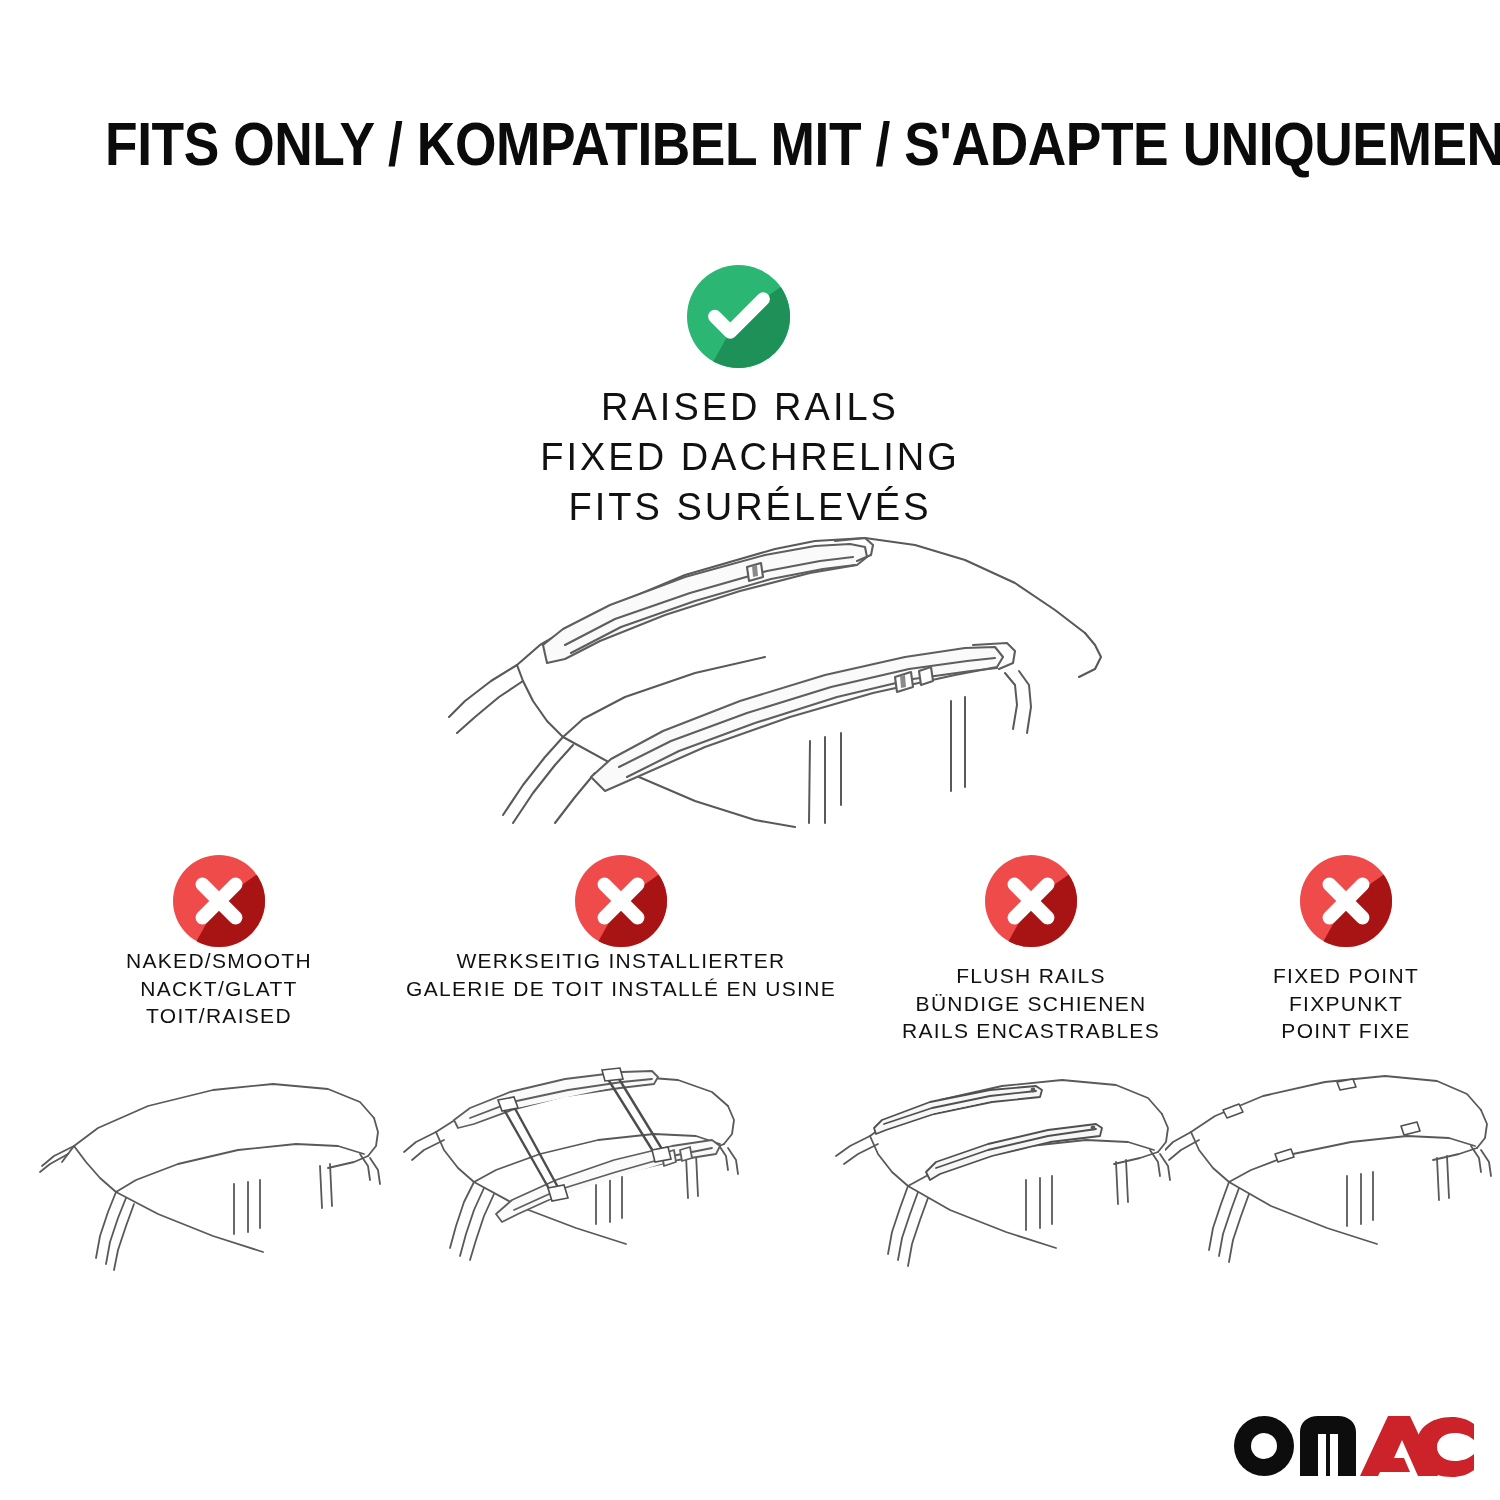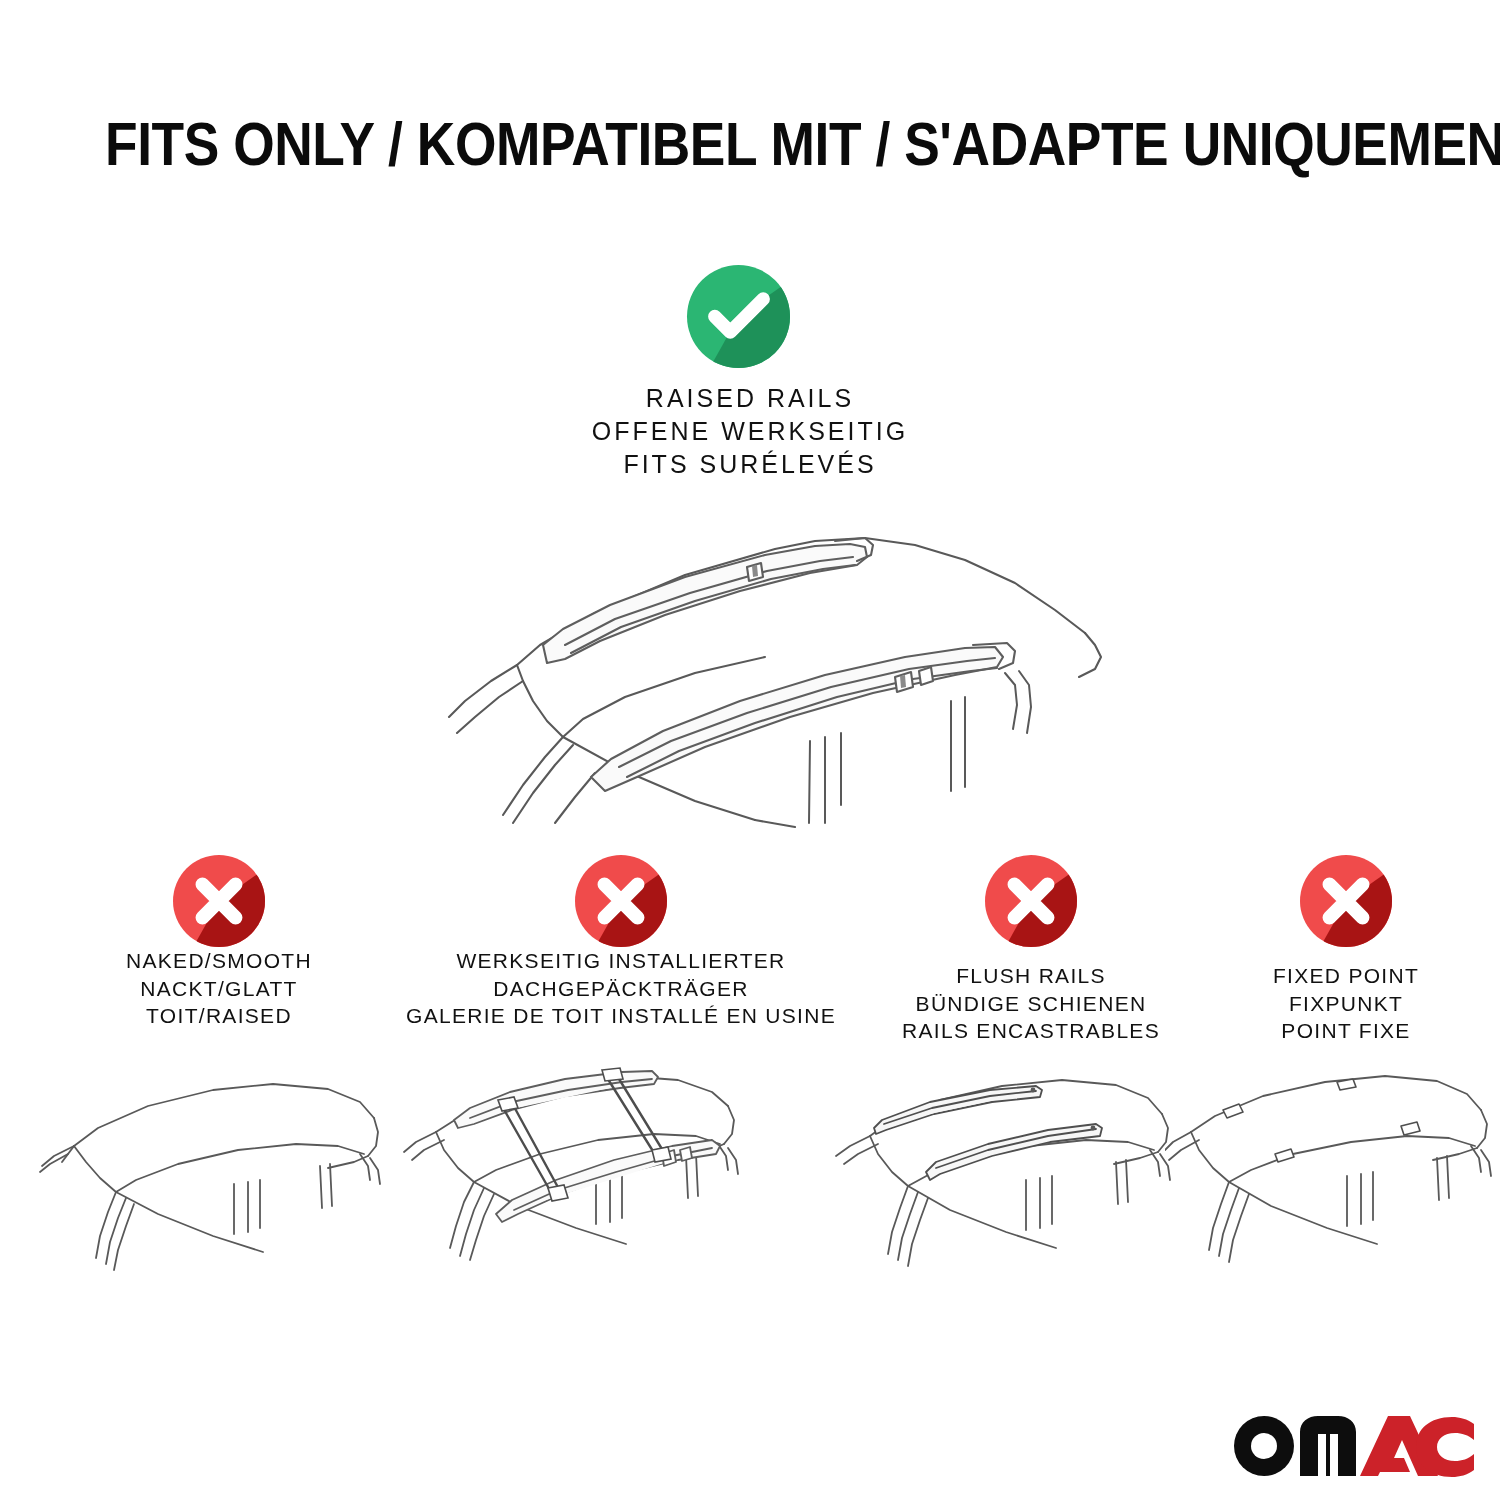--- a/index.html
+++ b/index.html
@@ -30,21 +30,21 @@
   .badge svg{position:absolute;left:0;top:0;width:100%;height:100%;}
 
   
   .caption{
     position:absolute;text-align:center;
     font-family:"Liberation Sans","DejaVu Sans",sans-serif;
     font-weight:400;color:#111;
     letter-spacing:2.2px;line-height:1.30;
     white-space:nowrap;
   }
-  .caption.big{font-size:25px;letter-spacing:3px;line-height:1.32;}
+  .caption.big{font-size:38px;letter-spacing:3px;line-height:1.32;}
   .caption.small{font-size:21px;letter-spacing:1.3px;line-height:1.32;}
   .caption .ln{display:block;}
 
   
   .illus{position:absolute;}
   .illus svg{display:block;width:100%;height:100%;}
 
   
   .logo{position:absolute;left:1232px;top:1410px;width:242px;height:68px;}
   .logo svg{display:block;width:100%;height:100%;}
@@ -60,21 +60,21 @@
     <span class="badge" style="width:103px;height:103px;background:#2BB673;">
       <span class="shadow" style="background:#1E9159;"></span>
       <svg viewBox="0 0 100 100">
         <path d="M27 50 L42 65 L74 33" fill="none" stroke="#ffffff" stroke-width="13" stroke-linecap="round" stroke-linejoin="round"></path>
       </svg>
     </span>
   </div>
 
   <div class="caption big" style="left:0;top:382px;width:1500px;">
     <span class="ln">RAISED RAILS</span>
-    <span class="ln">OFFENE WERKSEITIG</span>
+    <span class="ln">FIXED DACHRELING</span>
     <span class="ln">FITS SURÉLEVÉS</span>
   </div>
 
   <div class="illus" style="left:395px;top:505px;width:720px;height:325px;">
     <svg viewBox="0 0 720 325" xmlns="http://www.w3.org/2000/svg">
       <g fill="none" stroke="#595959" stroke-width="2.1" stroke-linecap="round" stroke-linejoin="round">
 
         <path d="M122 160 L145 140 L200 108 L290 70 L380 44 L420 36 L470 33"></path>
         <path d="M470 33 L520 40 L570 55 L620 78 L660 105 L690 128"></path>
         <path d="M122 160 L128 176 L138 196 L152 216 L168 232"></path>
@@ -182,21 +182,20 @@
     <span class="badge" style="width:92px;height:92px;background:#F04B4B;">
       <span class="shadow" style="background:#A81414;"></span>
       <svg viewBox="0 0 100 100">
         <path d="M32 32 L68 68 M68 32 L32 68" fill="none" stroke="#ffffff" stroke-width="15" stroke-linecap="round"></path>
       </svg>
     </span>
   </div>
 
   <div class="caption small" style="left:401px;top:947px;width:440px;">
     <span class="ln">WERKSEITIG INSTALLIERTER</span>
-    <span class="ln">DACHGEPÄCKTRÄGER</span>
     <span class="ln">GALERIE DE TOIT INSTALLÉ EN USINE</span>
   </div>
 
   <div class="illus" style="left:400px;top:1062px;width:360px;height:235px;">
     <svg viewBox="0 0 360 235" xmlns="http://www.w3.org/2000/svg">
       <g fill="none" stroke="#595959" stroke-width="1.8" stroke-linecap="round" stroke-linejoin="round">
 
         <path d="M36 70 L58 56 L104 38 L164 22 L225 14 L278 18 L312 30 L328 44"></path>
         <path d="M328 44 L334 58 L332 72 L324 82"></path>
         <path d="M36 70 L44 88 L58 106 L74 120"></path>

